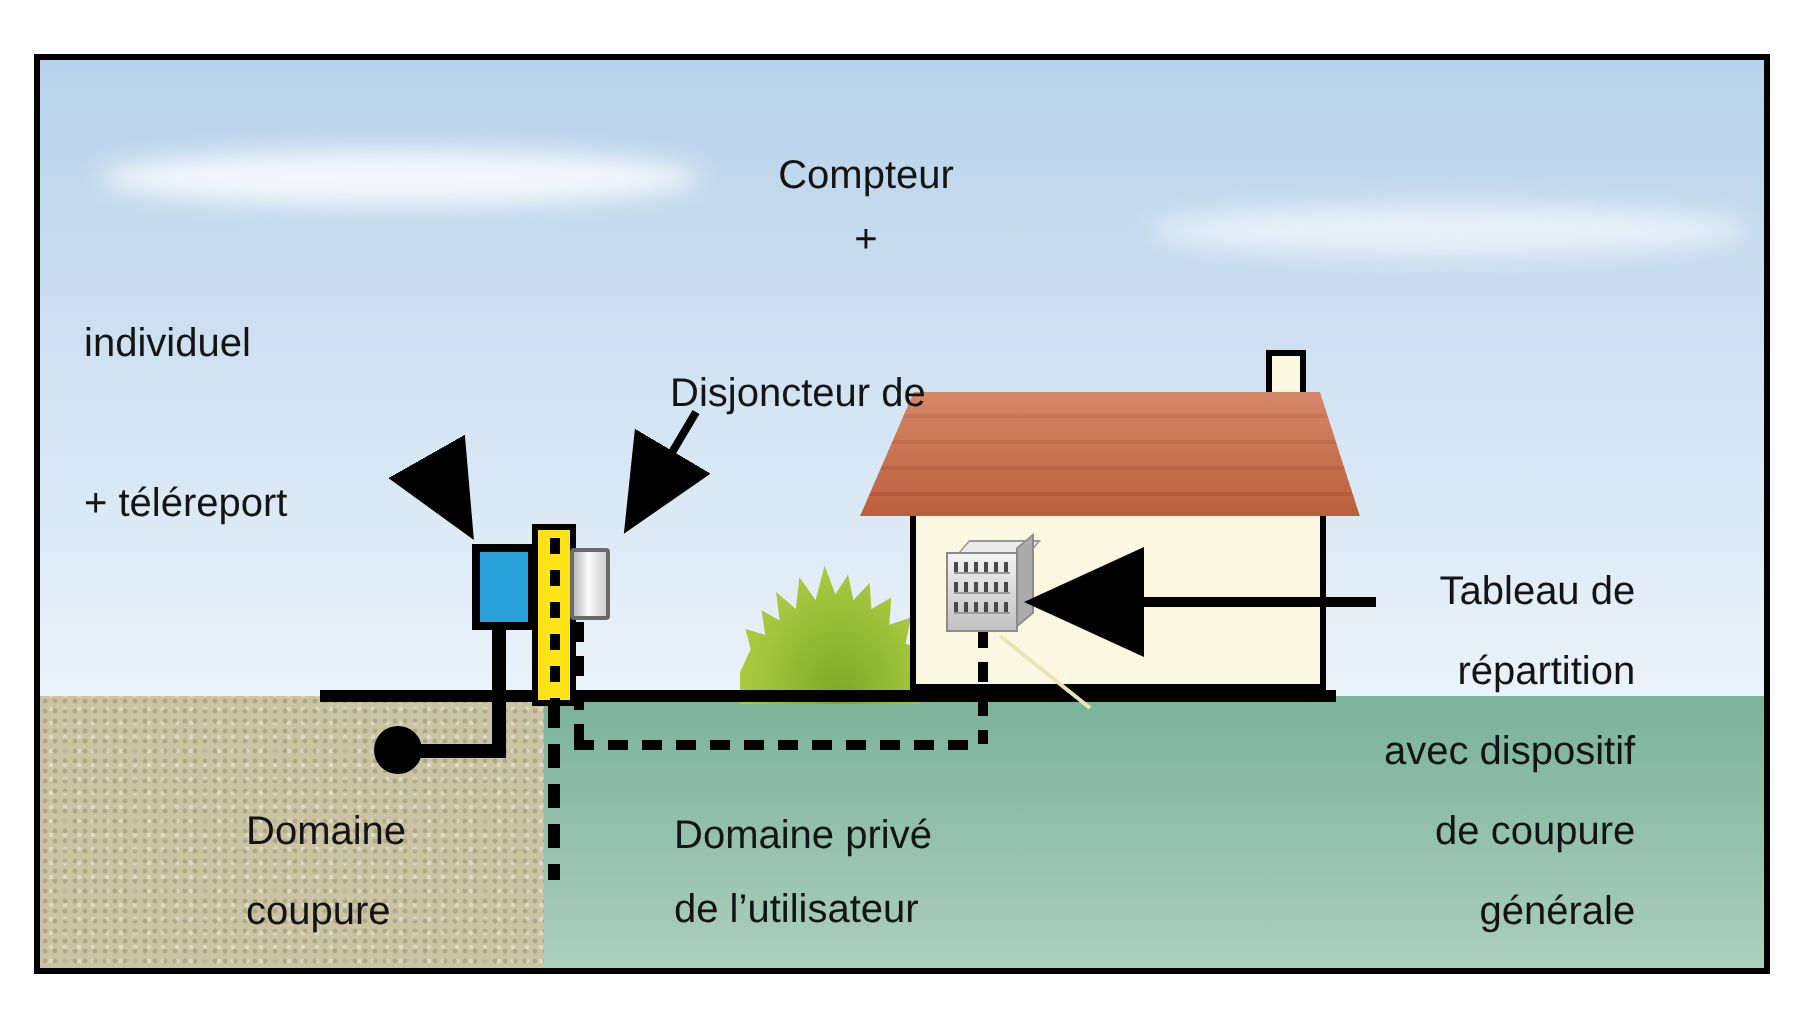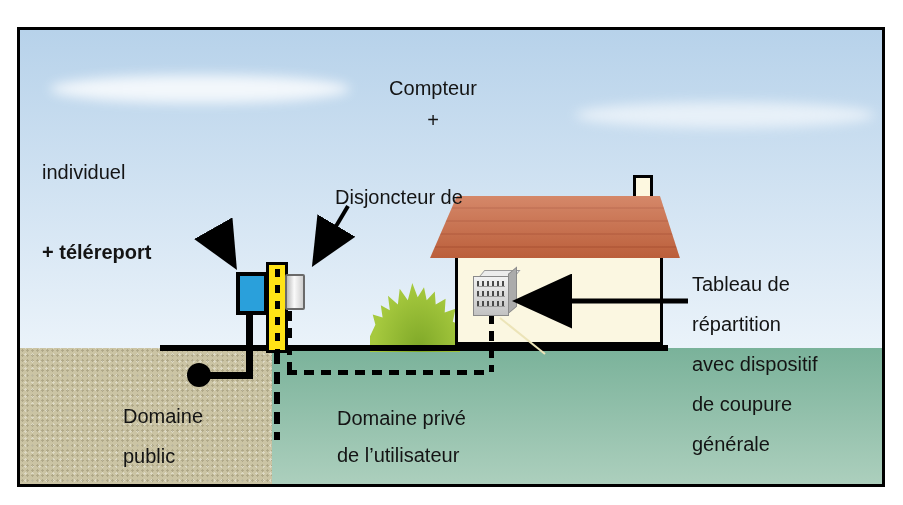--- a/index.html
+++ b/index.html
@@ -70,22 +70,22 @@
     background:repeating-linear-gradient(to right,#000 0 10px,transparent 10px 17px);}
   .dash-elec-v2{position:absolute;left:469px;top:284px;width:5px;height:58px;z-index:3;
     background:repeating-linear-gradient(to bottom,#000 0 10px,transparent 10px 17px);}
   
   .arrows{position:absolute;inset:0;z-index:6;pointer-events:none;}
   
   .lbl{position:absolute;font-size:20px;line-height:28px;color:#141414;z-index:7;white-space:nowrap;}
   .lbl-compteur{left:308px;top:42px;width:210px;text-align:center;line-height:32px;}
   .lbl-disjoncteur{left:315px;top:118px;line-height:27px;margin-top:36px;}
   .lbl-coffret{left:22px;top:128px;line-height:28px;}
-  .lbl-telereport{left:22px;top:208px;font-weight:bold;}
-  .lbl-tableau{left:672px;top:234px;line-height:40px;}
+  .lbl-telereport{left:22px;top:208px;}
+  .lbl-tableau{left:672px;top:246px;line-height:40px;text-align:right;}
   .lbl-public{left:103px;top:366px;line-height:40px;}
   .lbl-prive{left:317px;top:370px;line-height:37px;}
 </style>
 </head>
 <body>
 
 <div class="frame">
   <div class="sky"></div>
   <div class="cloud cloud1"></div>
   <div class="cloud cloud2"></div>
@@ -152,19 +152,19 @@
   </div>
   <div class="lbl lbl-tableau">
     <div>Tableau de</div>
     <div>répartition</div>
     <div>avec dispositif</div>
     <div>de coupure</div>
     <div>générale</div>
   </div>
   <div class="lbl lbl-public">
     <div>Domaine</div>
-    <div>public</div>
+    <div>coupure</div>
   </div>
   <div class="lbl lbl-prive">
     <div>Domaine privé</div>
     <div>de l’utilisateur</div>
   </div>
 </div>
 
 </body></html>

